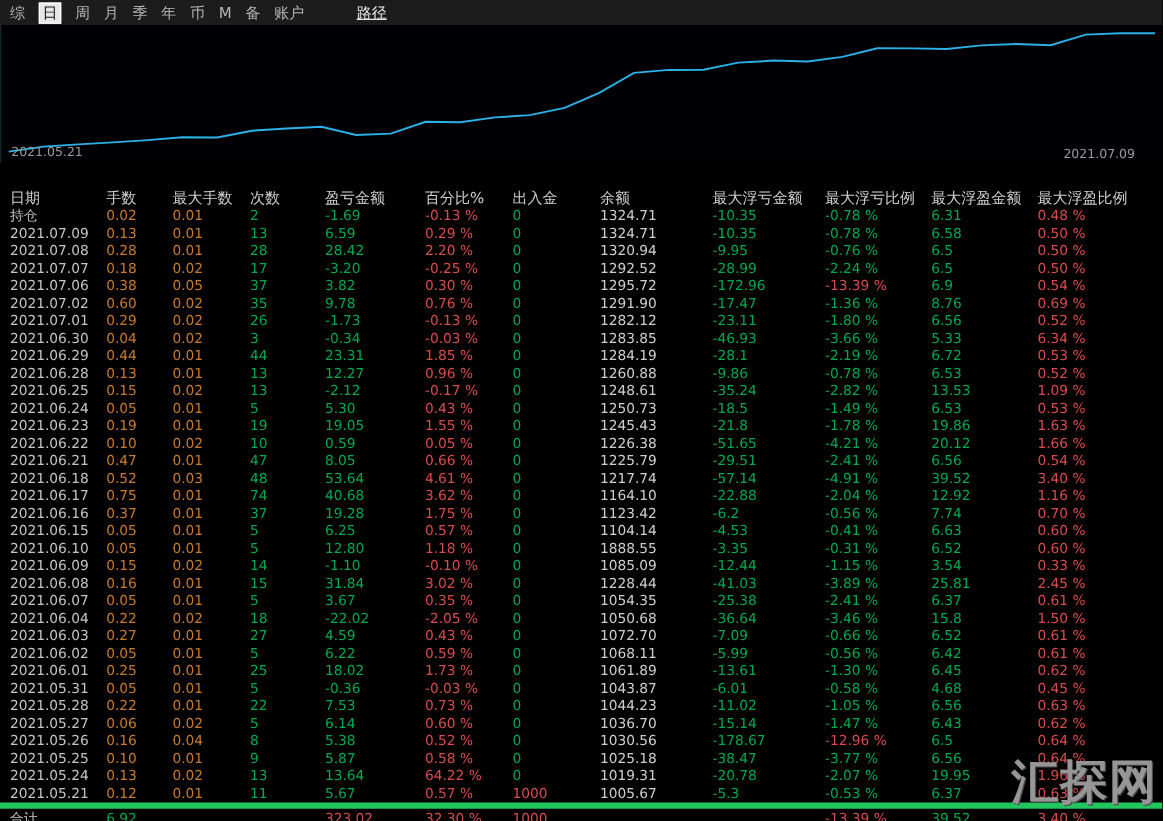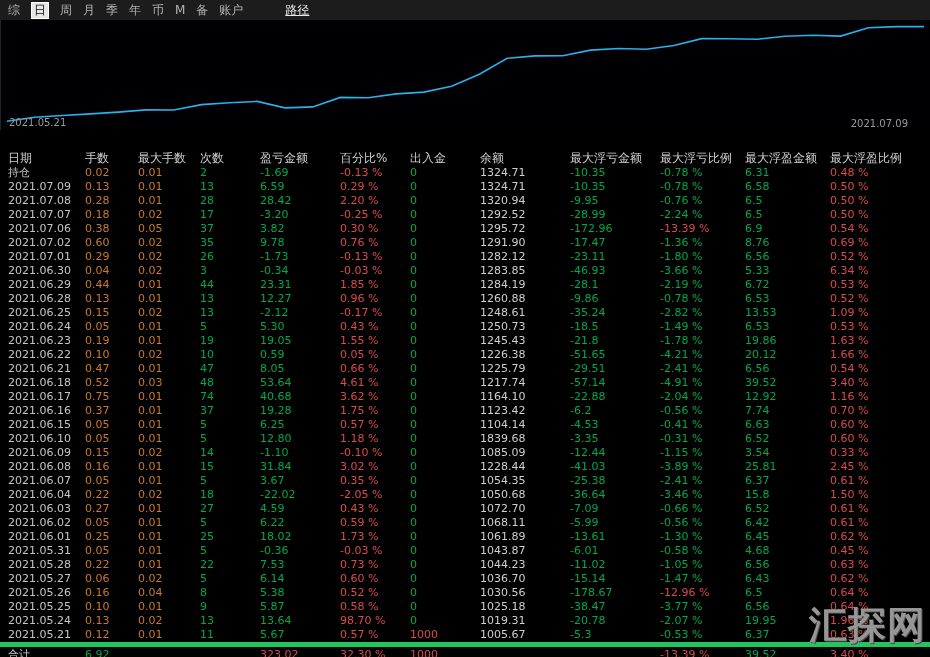--- a/index.html
+++ b/index.html
@@ -350,21 +350,21 @@
           <span class="tcell c-red">0.60 %</span>
         </div>
         <div class="trow">
           <span class="tcell c-date">2021.06.10</span>
           <span class="tcell c-orange">0.05</span>
           <span class="tcell c-orange">0.01</span>
           <span class="tcell c-green">5</span>
           <span class="tcell c-green">12.80</span>
           <span class="tcell c-red">1.18 %</span>
           <span class="tcell c-green">0</span>
-          <span class="tcell c-white">1839.68</span>
+          <span class="tcell c-white">1888.55</span>
           <span class="tcell c-green">-3.35</span>
           <span class="tcell c-green">-0.31 %</span>
           <span class="tcell c-green">6.52</span>
           <span class="tcell c-red">0.60 %</span>
         </div>
         <div class="trow">
           <span class="tcell c-date">2021.06.09</span>
           <span class="tcell c-orange">0.15</span>
           <span class="tcell c-orange">0.02</span>
           <span class="tcell c-green">14</span>
@@ -530,21 +530,21 @@
           <span class="tcell c-green">-3.77 %</span>
           <span class="tcell c-green">6.56</span>
           <span class="tcell c-red">0.64 %</span>
         </div>
         <div class="trow">
           <span class="tcell c-date">2021.05.24</span>
           <span class="tcell c-orange">0.13</span>
           <span class="tcell c-orange">0.02</span>
           <span class="tcell c-green">13</span>
           <span class="tcell c-green">13.64</span>
-          <span class="tcell c-red">98.70 %</span>
+          <span class="tcell c-red">64.22 %</span>
           <span class="tcell c-green">0</span>
           <span class="tcell c-white">1019.31</span>
           <span class="tcell c-green">-20.78</span>
           <span class="tcell c-green">-2.07 %</span>
           <span class="tcell c-green">19.95</span>
           <span class="tcell c-red">1.96 %</span>
         </div>
         <div class="trow">
           <span class="tcell c-date">2021.05.21</span>
           <span class="tcell c-orange">0.12</span>

